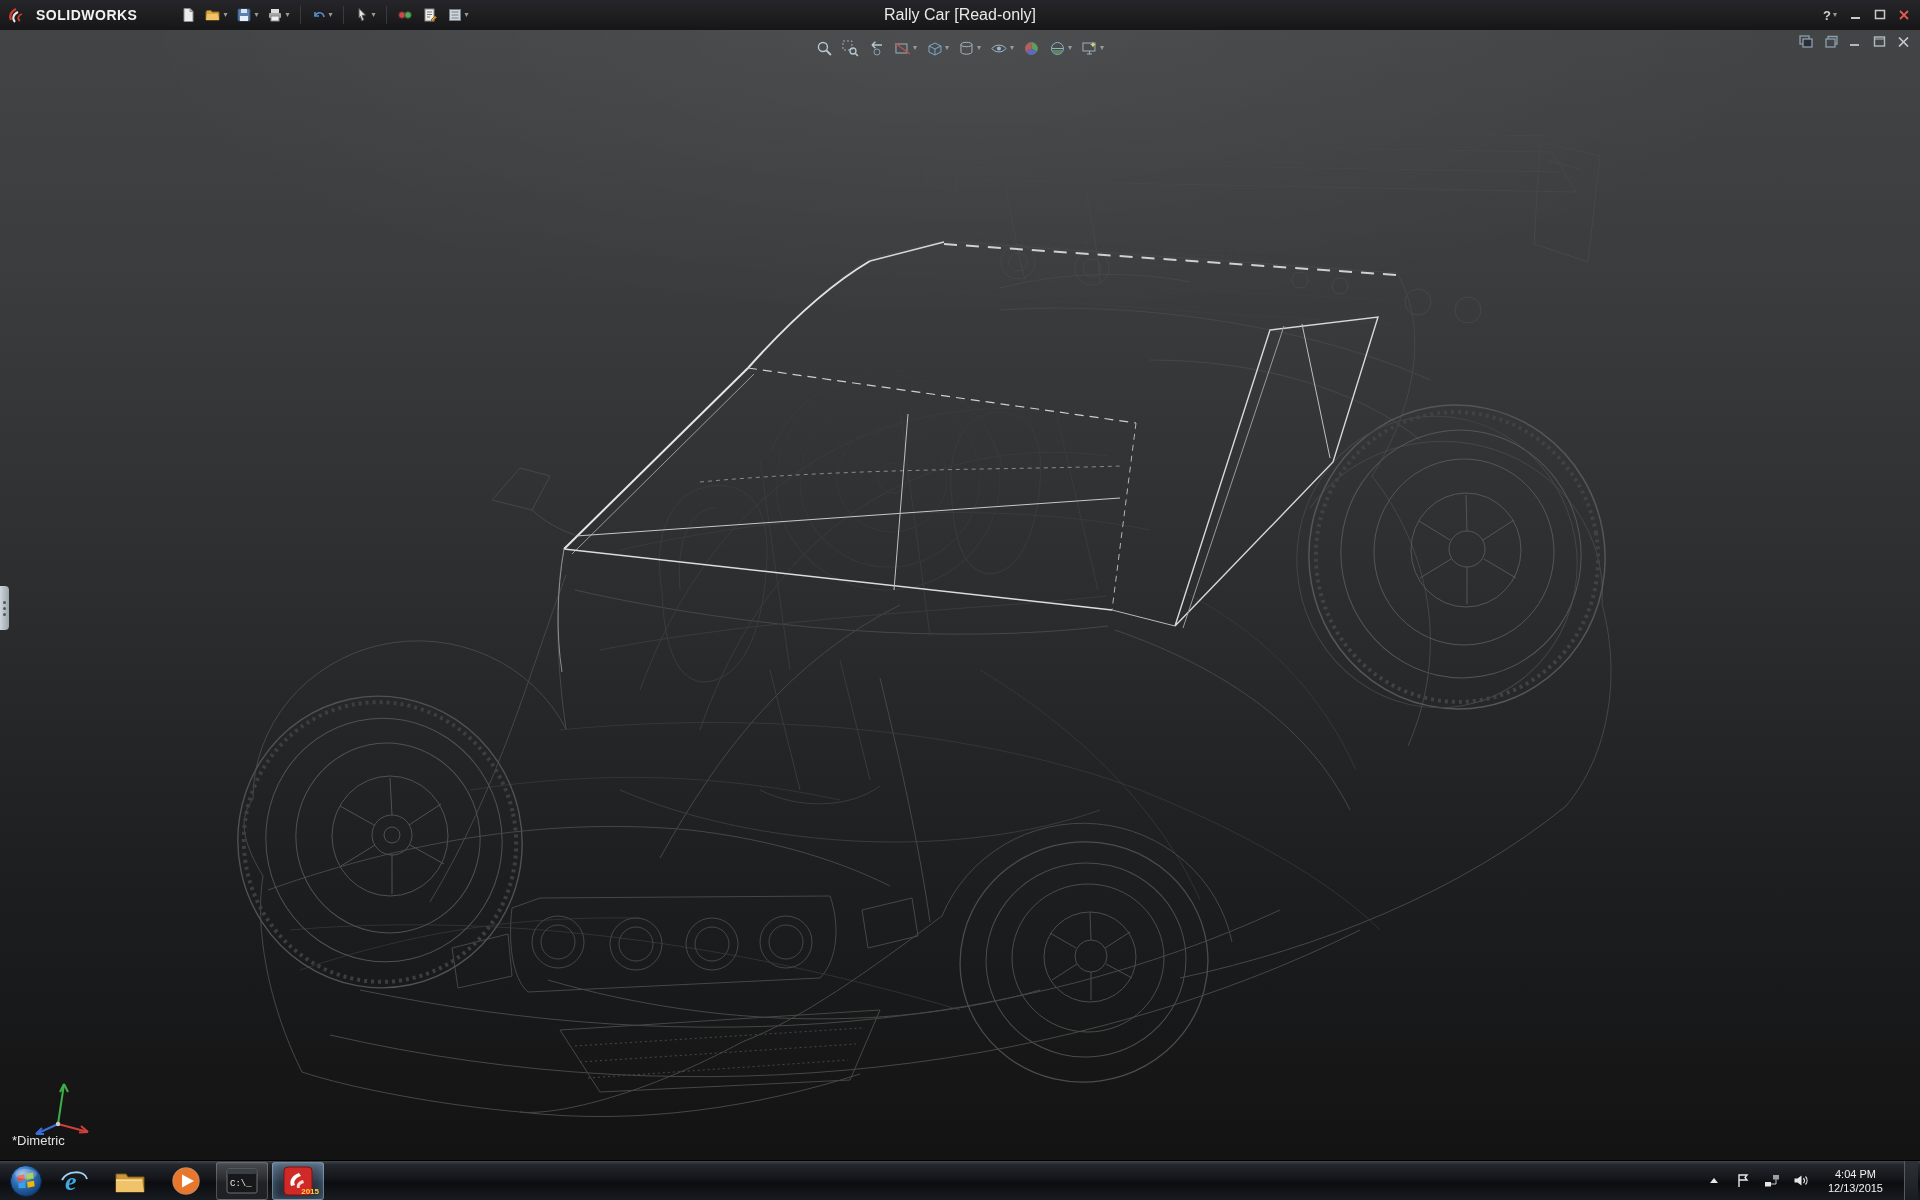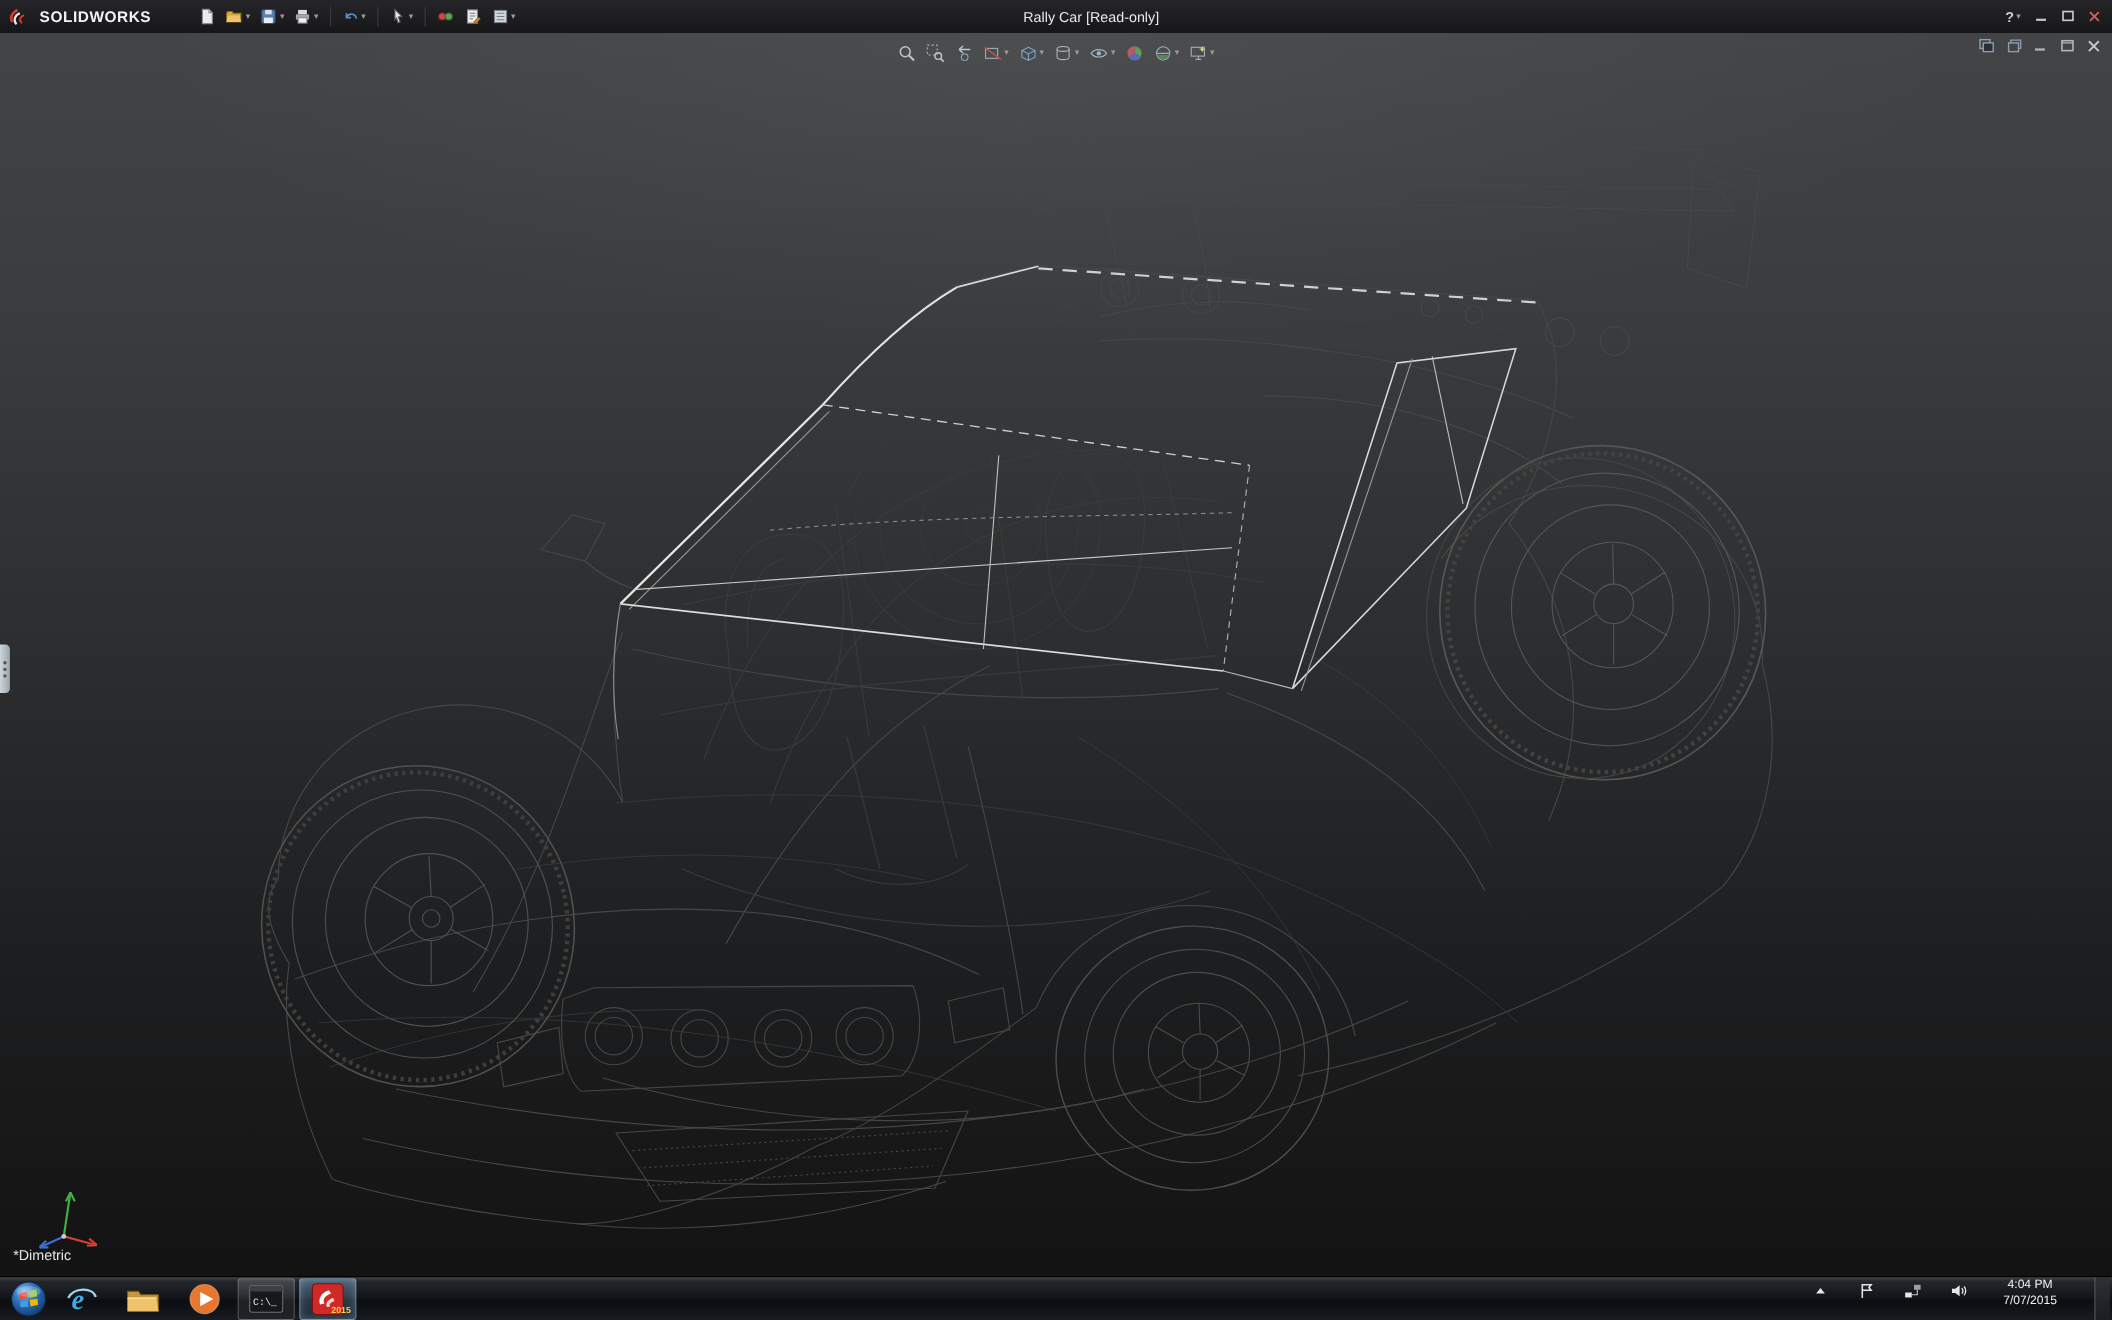--- a/index.html
+++ b/index.html
@@ -10,21 +10,21 @@
   .titlebar { position:absolute; top:0; left:0; width:1920px; height:30px;
               background:linear-gradient(#26262a,#161618);
               display:flex; align-items:center; color:#ddd; z-index:50; }
   .logo { display:flex; align-items:center; gap:6px; padding:0 14px 0 8px; }
   .logo-text { font-size:14px; font-weight:bold; color:#f2f2f2; letter-spacing:0.5px; }
   .tb-tools { display:flex; align-items:center; gap:3px; margin-left:26px; }
   .tb-btn { height:24px; display:flex; align-items:center; padding:0 3px; border-radius:2px; }
   .caret { font-size:8px; color:#9a9a9a; margin-left:2px; line-height:8px; }
   .tb-sep { width:1px; height:18px; background:#3a3a3e; margin:0 4px; }
   .title-center { position:absolute; left:50%; transform:translateX(-50%);
-                  font-size:13px; color:#e8e8e8; white-space:nowrap;margin-left:32px; }
+                  font-size:16px; color:#e8e8e8; white-space:nowrap; }
   .tb-right { margin-left:auto; display:flex; align-items:center; gap:10px; padding-right:10px; }
   .winctl { display:flex; align-items:center; gap:12px; }
   .help-q { font-size:13px; color:#cfcfcf; font-weight:bold; }
 
   
   .viewport { position:absolute; top:30px; left:0; width:1920px; height:1130px;
               background:linear-gradient(180deg,#424446 0%,#3a3c3e 22%,#2c2d2f 50%,#1d1e1f 75%,#131314 100%); }
   .viewport-glow { position:absolute; inset:0;
               background:radial-gradient(ellipse 1200px 420px at 50% 0%, rgba(255,255,255,0.05), rgba(0,0,0,0) 70%); }
   .carsvg { position:absolute; inset:0; width:100%; height:100%; }
@@ -54,21 +54,21 @@
              display:flex; align-items:center; z-index:60; }
   .start-orb { width:40px; height:40px; display:flex; align-items:center; justify-content:center; margin-left:6px; }
   .tb-item { width:52px; height:38px; margin:1px 2px; display:flex; align-items:center;
              justify-content:center; border-radius:3px; position:relative; }
   .tb-item.open { background:linear-gradient(rgba(255,255,255,0.16),rgba(255,255,255,0.03));
                   border:1px solid rgba(255,255,255,0.22); }
   .tb-item.active { background:linear-gradient(rgba(150,195,235,0.38),rgba(70,110,150,0.22));
                     border:1px solid rgba(190,220,245,0.45);
                     box-shadow:inset 0 0 8px rgba(160,200,240,0.35); }
   .sw-badge { position:absolute; bottom:3px; right:4px; font-size:8px; font-weight:bold; color:#ffd23c; }
-  .tray { margin-left:auto; display:flex; align-items:flex-start; gap:22px; padding-right:2px; }
+  .tray { margin-left:auto; display:flex; align-items:center; gap:9px; padding-right:2px; }
   .tray-btn { display:flex; align-items:center; justify-content:center; width:20px; height:26px; }
   .up-tri { width:0; height:0; border-left:4px solid transparent; border-right:4px solid transparent;
             border-bottom:5px solid #e6e6e6; }
   .clock { text-align:center; font-size:11px; line-height:14px; color:#f2f2f2; padding:0 8px; }
   .showdesk { width:14px; height:40px; margin-left:4px; border-left:1px solid #565b61;
               background:linear-gradient(#2d3136,#191c20); }
 
   .icon16 { display:block; }
 </style>
 </head>
@@ -511,17 +511,17 @@
       </svg>
     </div>
     <div class="tray-btn">
       <svg width="16" height="15">
         <path d="M1.5,5.5 L4.5,5.5 L8.5,2.5 L8.5,12.5 L4.5,9.5 L1.5,9.5 Z" fill="#e6e6e6"></path>
         <path d="M10.5,5 A4,4 0 0 1 10.5,10 M12.5,3.5 A6,6 0 0 1 12.5,11.5" stroke="#e6e6e6" fill="none" stroke-width="1.2"></path>
       </svg>
     </div>
     <div class="clock">
       <div>4:04 PM</div>
-      <div>7/07/2015</div>
+      <div>12/13/2015</div>
     </div>
     <div class="showdesk"></div>
   </div>
 </div>
 
 </body></html>

